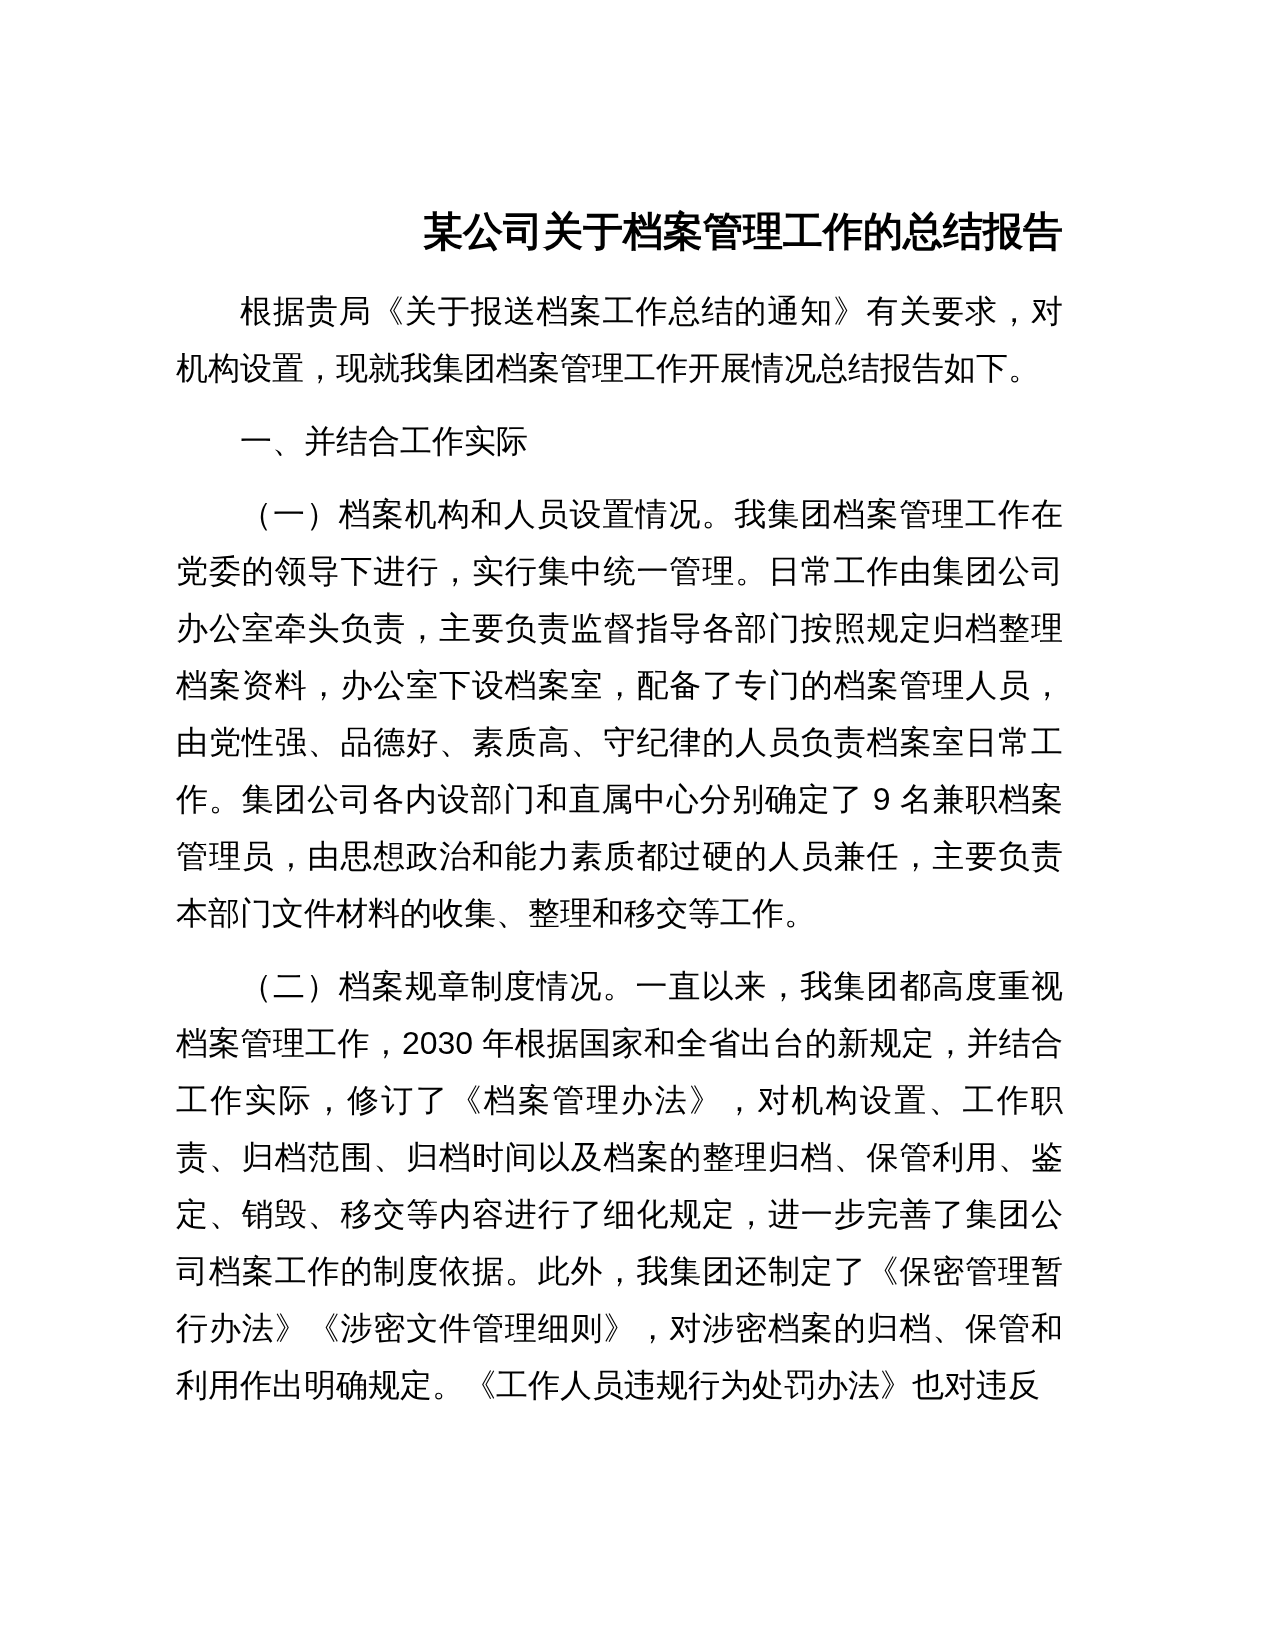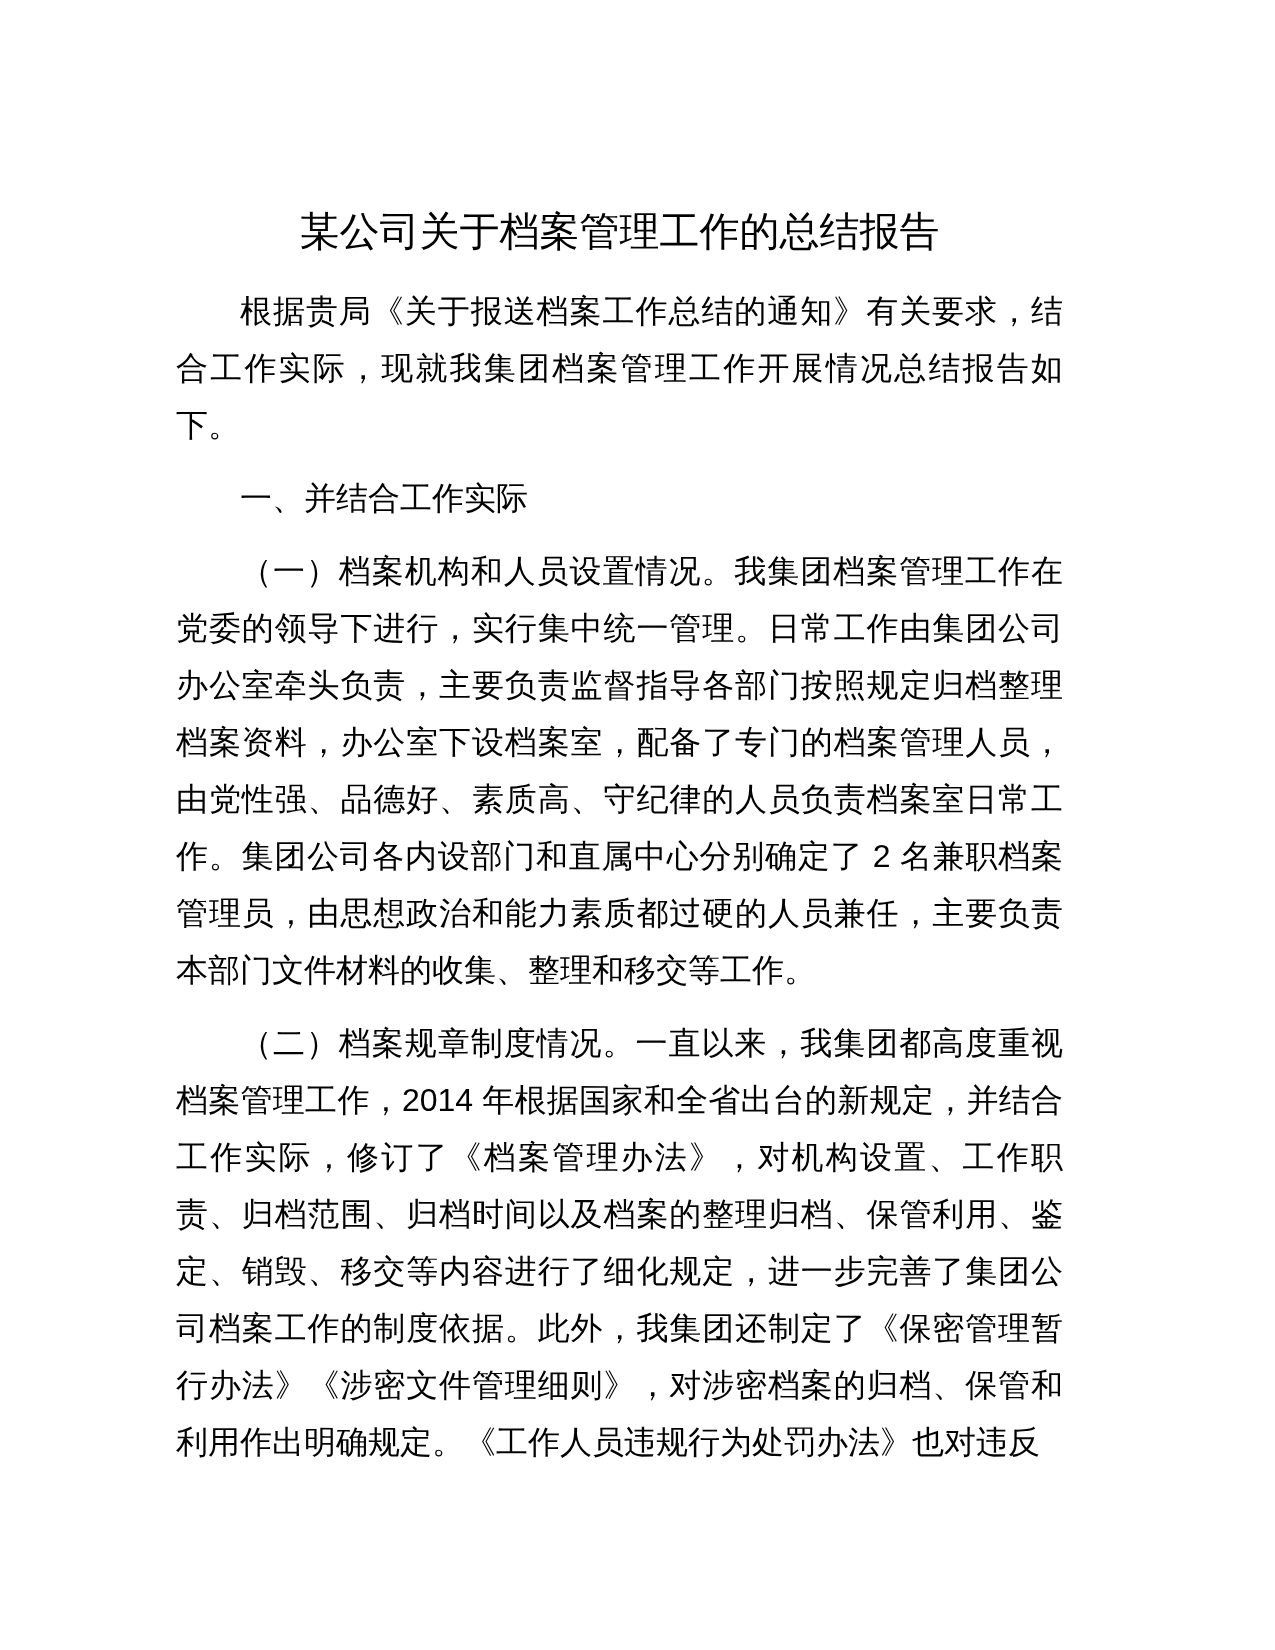--- a/index.html
+++ b/index.html
@@ -15,22 +15,22 @@
     overflow: hidden;
   }
   .page {
     box-sizing: border-box;
     width: 1275px;
     height: 1650px;
     padding: 205px 212px 40px 176px;
   }
   .doc-title {
     font-size: 40px;
-    font-weight: 400;
-    text-align: center;
+    font-weight: 700;
+    text-align: right;
     line-height: 1.3;
     margin: 0 0 26px 0;
   }
   .para {
     font-size: 32px;
     line-height: 57px;
     text-align: justify;
     text-indent: 2em;
     margin: 0 0 16px 0;
     font-weight: 400;
@@ -39,20 +39,20 @@
   .section-heading {
     font-weight: 400;
   }
 </style>
 </head>
 <body>
 
 <div class="page">
   <h1 class="doc-title">某公司关于档案管理工作的总结报告</h1>
 
-  <p class="para">根据贵局《关于报送档案工作总结的通知》有关要求，结合工作实际，现就我集团档案管理工作开展情况总结报告如下。</p>
+  <p class="para">根据贵局《关于报送档案工作总结的通知》有关要求，对机构设置，现就我集团档案管理工作开展情况总结报告如下。</p>
 
   <p class="para section-heading">一、并结合工作实际</p>
 
-  <p class="para">（一）档案机构和人员设置情况。我集团档案管理工作在党委的领导下进行，实行集中统一管理。日常工作由集团公司办公室牵头负责，主要负责监督指导各部门按照规定归档整理档案资料，办公室下设档案室，配备了专门的档案管理人员，由党性强、品德好、素质高、守纪律的人员负责档案室日常工作。集团公司各内设部门和直属中心分别确定了 2 名兼职档案管理员，由思想政治和能力素质都过硬的人员兼任，主要负责本部门文件材料的收集、整理和移交等工作。</p>
+  <p class="para">（一）档案机构和人员设置情况。我集团档案管理工作在党委的领导下进行，实行集中统一管理。日常工作由集团公司办公室牵头负责，主要负责监督指导各部门按照规定归档整理档案资料，办公室下设档案室，配备了专门的档案管理人员，由党性强、品德好、素质高、守纪律的人员负责档案室日常工作。集团公司各内设部门和直属中心分别确定了 9 名兼职档案管理员，由思想政治和能力素质都过硬的人员兼任，主要负责本部门文件材料的收集、整理和移交等工作。</p>
 
-  <p class="para">（二）档案规章制度情况。一直以来，我集团都高度重视档案管理工作，2014 年根据国家和全省出台的新规定，并结合工作实际，修订了《档案管理办法》，对机构设置、工作职责、归档范围、归档时间以及档案的整理归档、保管利用、鉴定、销毁、移交等内容进行了细化规定，进一步完善了集团公司档案工作的制度依据。此外，我集团还制定了《保密管理暂行办法》《涉密文件管理细则》，对涉密档案的归档、保管和利用作出明确规定。《工作人员违规行为处罚办法》也对违反</p>
+  <p class="para">（二）档案规章制度情况。一直以来，我集团都高度重视档案管理工作，2030 年根据国家和全省出台的新规定，并结合工作实际，修订了《档案管理办法》，对机构设置、工作职责、归档范围、归档时间以及档案的整理归档、保管利用、鉴定、销毁、移交等内容进行了细化规定，进一步完善了集团公司档案工作的制度依据。此外，我集团还制定了《保密管理暂行办法》《涉密文件管理细则》，对涉密档案的归档、保管和利用作出明确规定。《工作人员违规行为处罚办法》也对违反</p>
 </div>
 
 </body></html>

